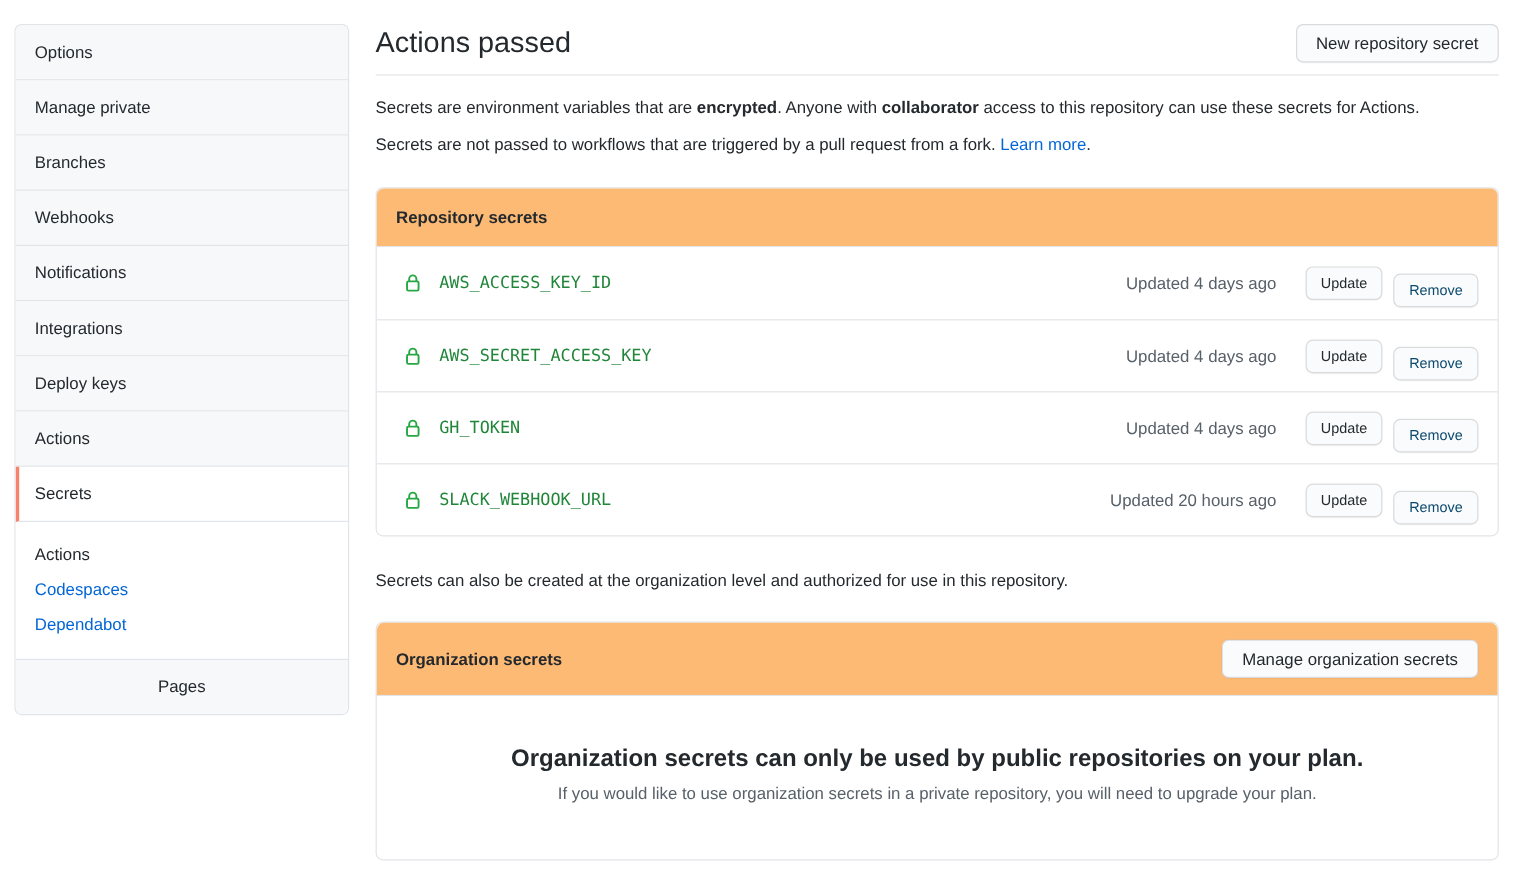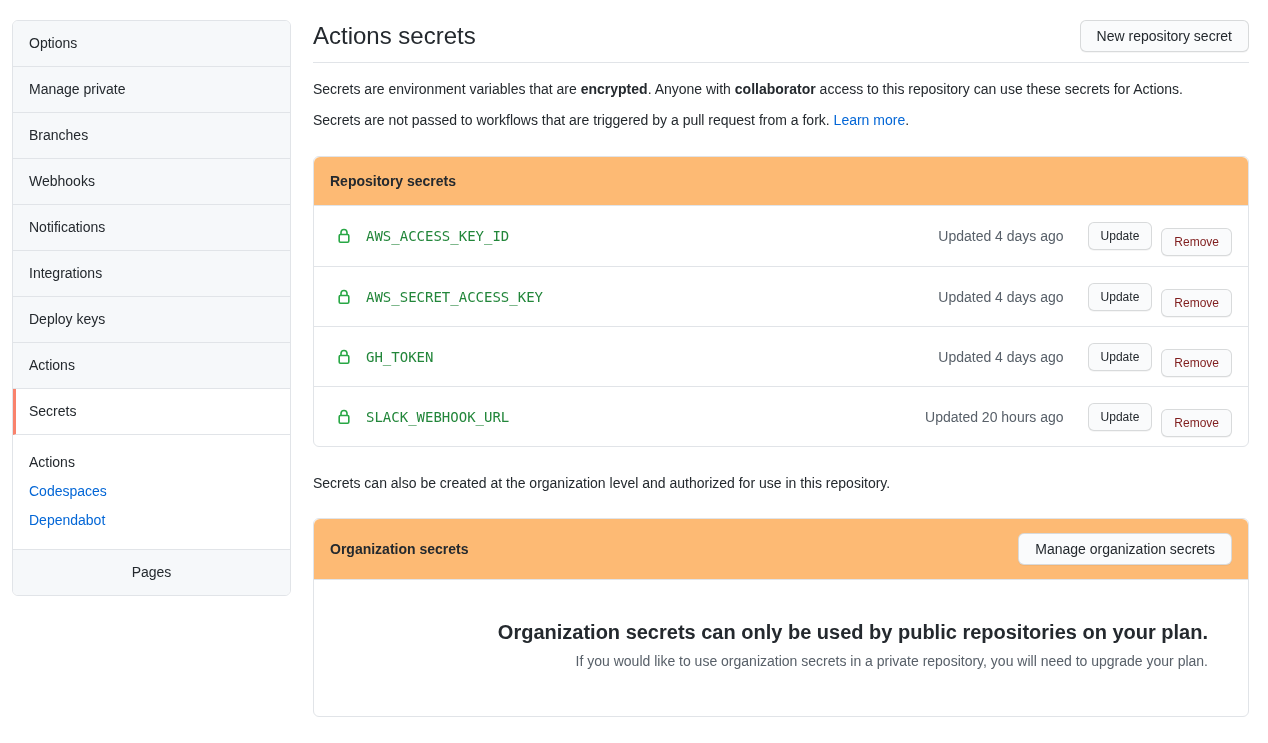--- a/index.html
+++ b/index.html
@@ -82,21 +82,21 @@
     border-radius: 6px;
     color: #24292e;
     font-weight: 500;
     font-family: "Liberation Sans", sans-serif;
     cursor: pointer;
     white-space: nowrap;
     box-shadow: 0 1px 0 rgba(27,31,35,0.04);
   }
   .btn-md { font-size: 14px; padding: 5px 16px; line-height: 20px; }
   .btn-sm { font-size: 12px; padding: 4px 12px; line-height: 18px; }
-  .btn-danger { color: #7f1d1d; margin-top: 12px; }
+  .btn-danger { color: #0c4a6e; margin-top: 12px; }
 
   .desc p { font-size: 14px; line-height: 21px; margin: 0 0 10px 0; color: #24292e; }
   .desc p:last-child { margin-bottom: 25px; }
   .desc .bold { font-weight: 600; }
   .link { color: #0366d6; text-decoration: none; cursor: pointer; }
 
   .box {
     border: 1px solid #e1e4e8;
     border-radius: 6px;
     background: #fff;
@@ -127,21 +127,21 @@
     color: #22863a;
     margin-left: 14px;
   }
   .row-spacer { flex: 1 1 auto; }
   .updated { color: #586069; font-size: 14px; margin-right: 24px; }
   .secret-row .btn + .btn { margin-left: 9px; }
 
   .org-note { font-size: 14px; line-height: 21px; margin: 26px 0 24px 0; }
 
   .blankslate {
-    text-align: right;
+    text-align: center;
     padding: 41px 40px 47px 40px;
   }
   .blankslate h3 {
     font-size: 20px;
     font-weight: 600;
     color: #24292e;
     margin-bottom: 9px;
   }
   .blankslate p { font-size: 14px; color: #586069; }
 </style>
@@ -166,21 +166,21 @@
       <a class="subnav-item link">Codespaces</a>
       <a class="subnav-item link">Dependabot</a>
     </div>
 
     <a class="nav-item last">Pages</a>
   </nav>
 
   <main class="main">
 
     <div class="page-header">
-      <h1 class="page-title">Actions secrets</h1>
+      <h1 class="page-title">Actions passed</h1>
       <button class="btn btn-md">New repository secret</button>
     </div>
 
     <div class="desc">
       <p><span>Secrets are environment variables that are </span><span class="bold">encrypted</span><span>. Anyone with </span><span class="bold">collaborator</span><span> access to this repository can use these secrets for Actions.</span></p>
       <p><span>Secrets are not passed to workflows that are triggered by a pull request from a fork. </span><a class="link">Learn more</a><span>.</span></p>
     </div>
 
     <section class="box">
       <div class="box-header">

